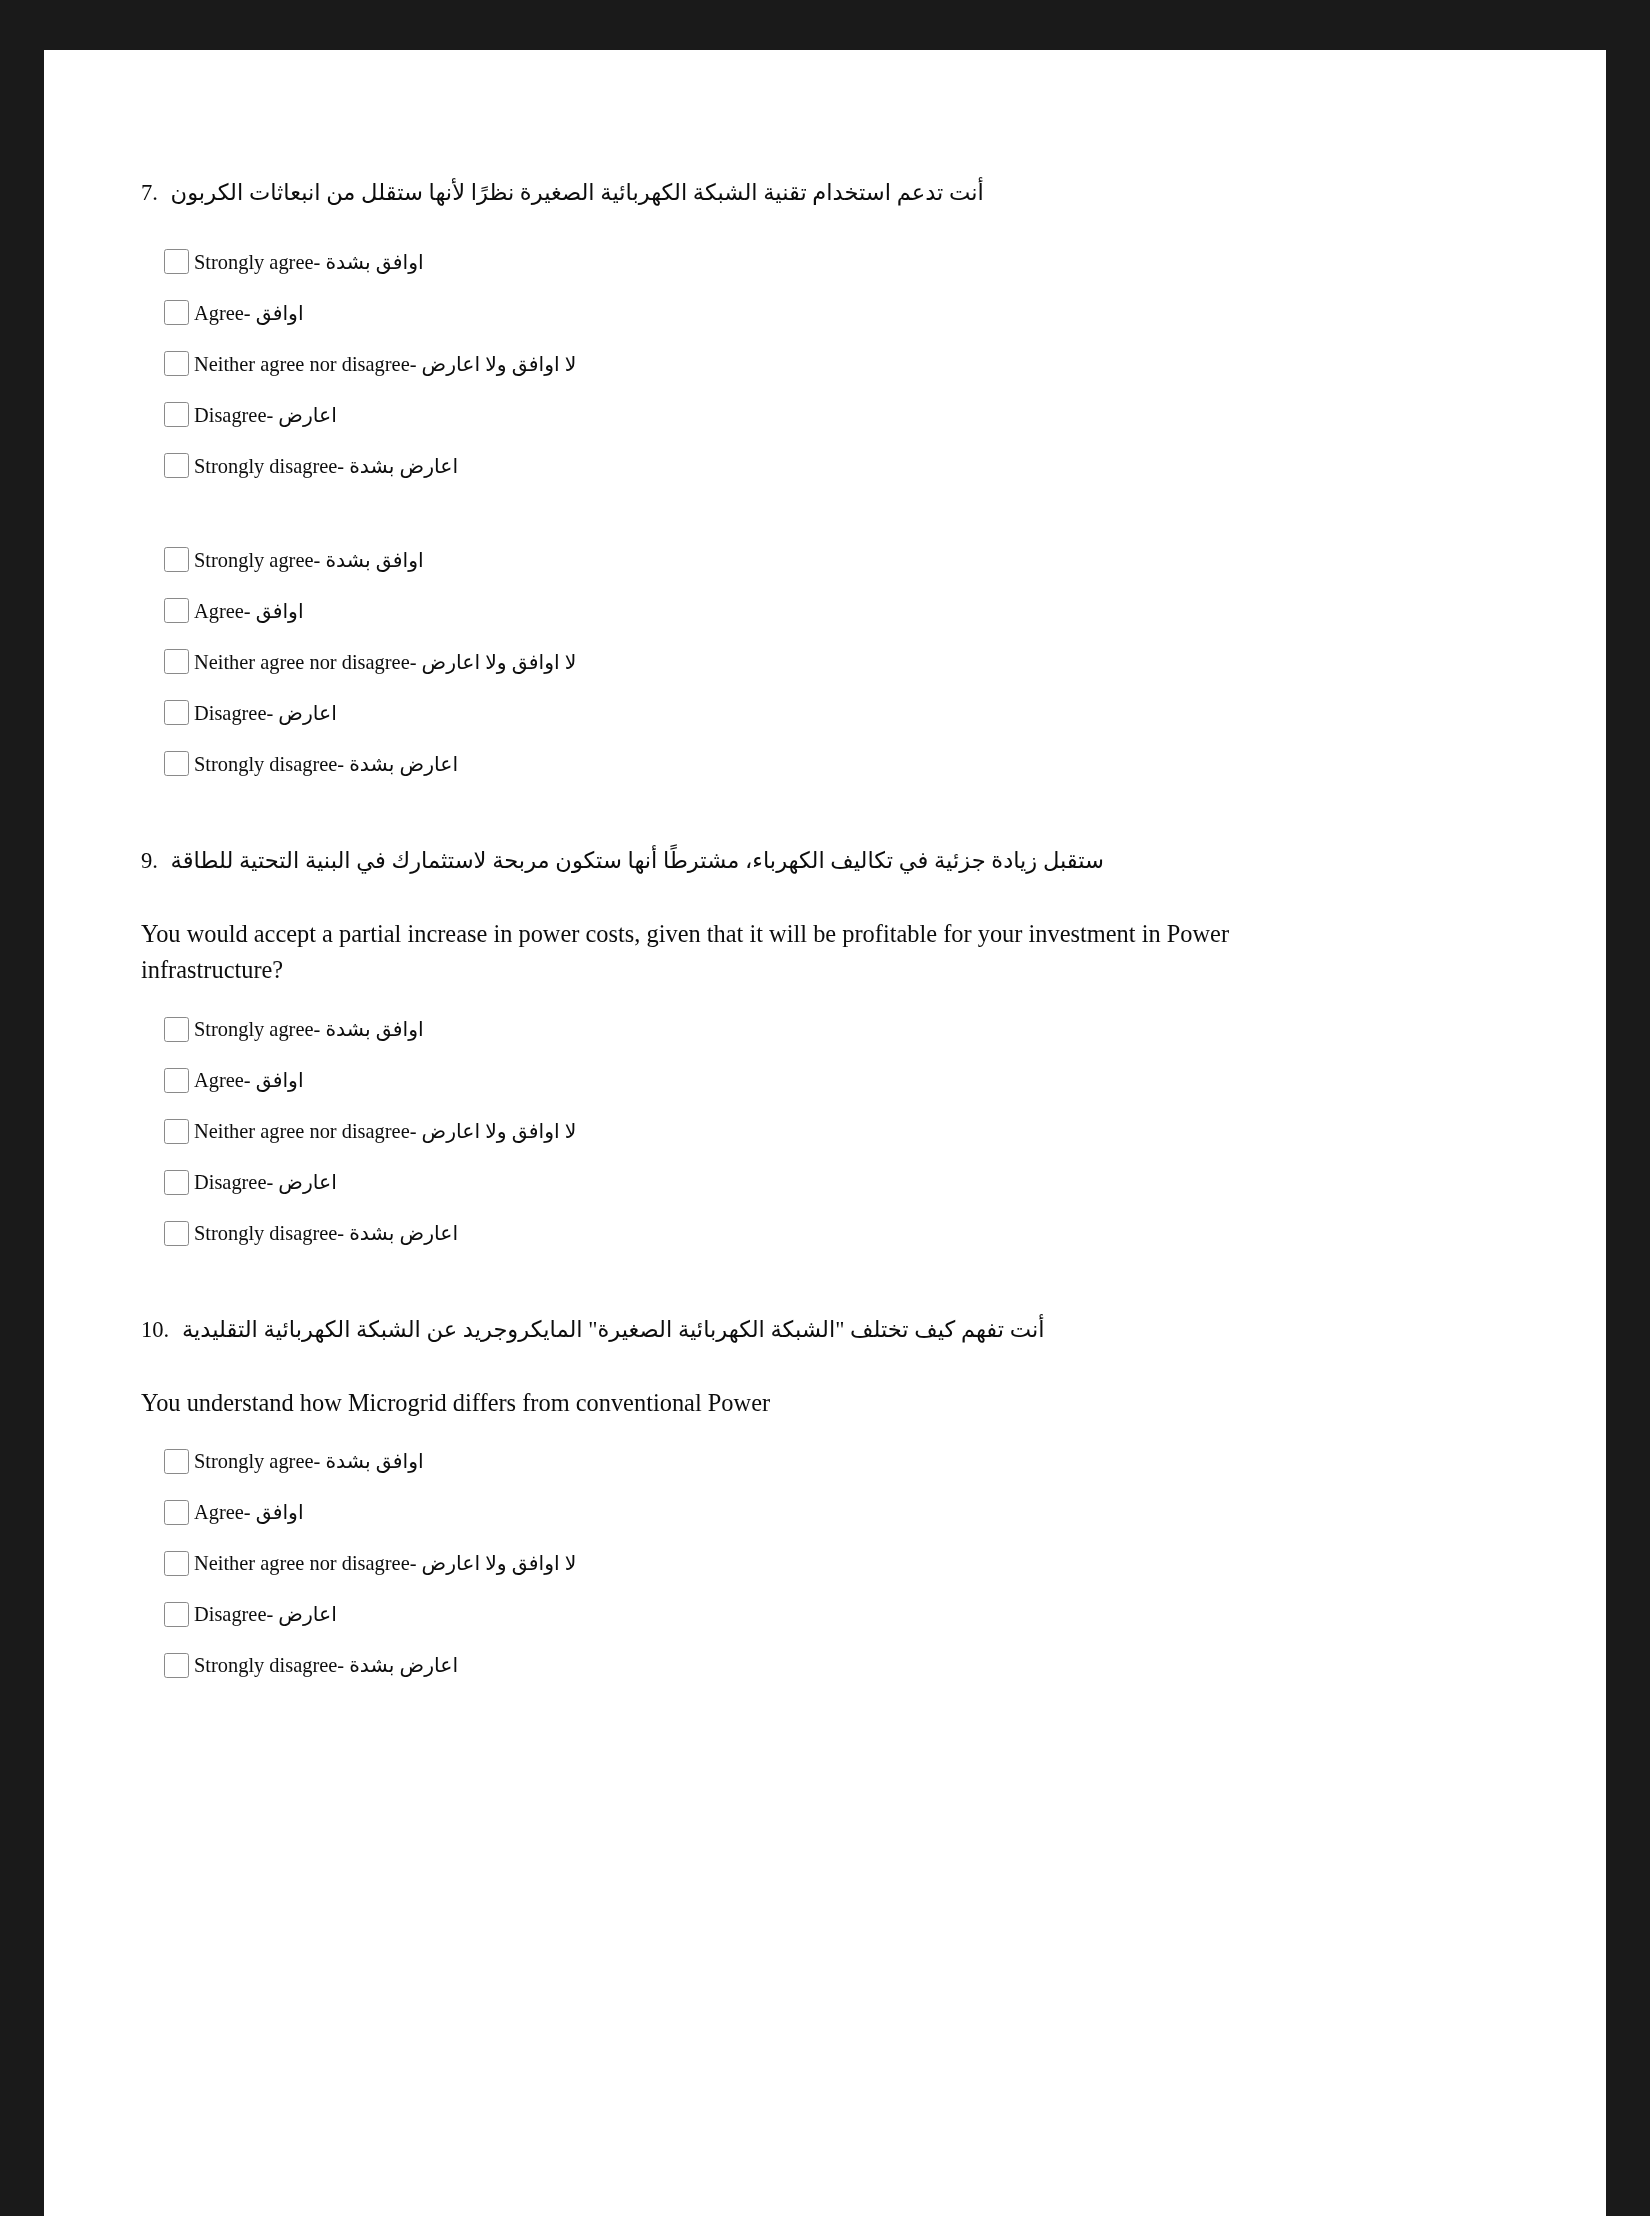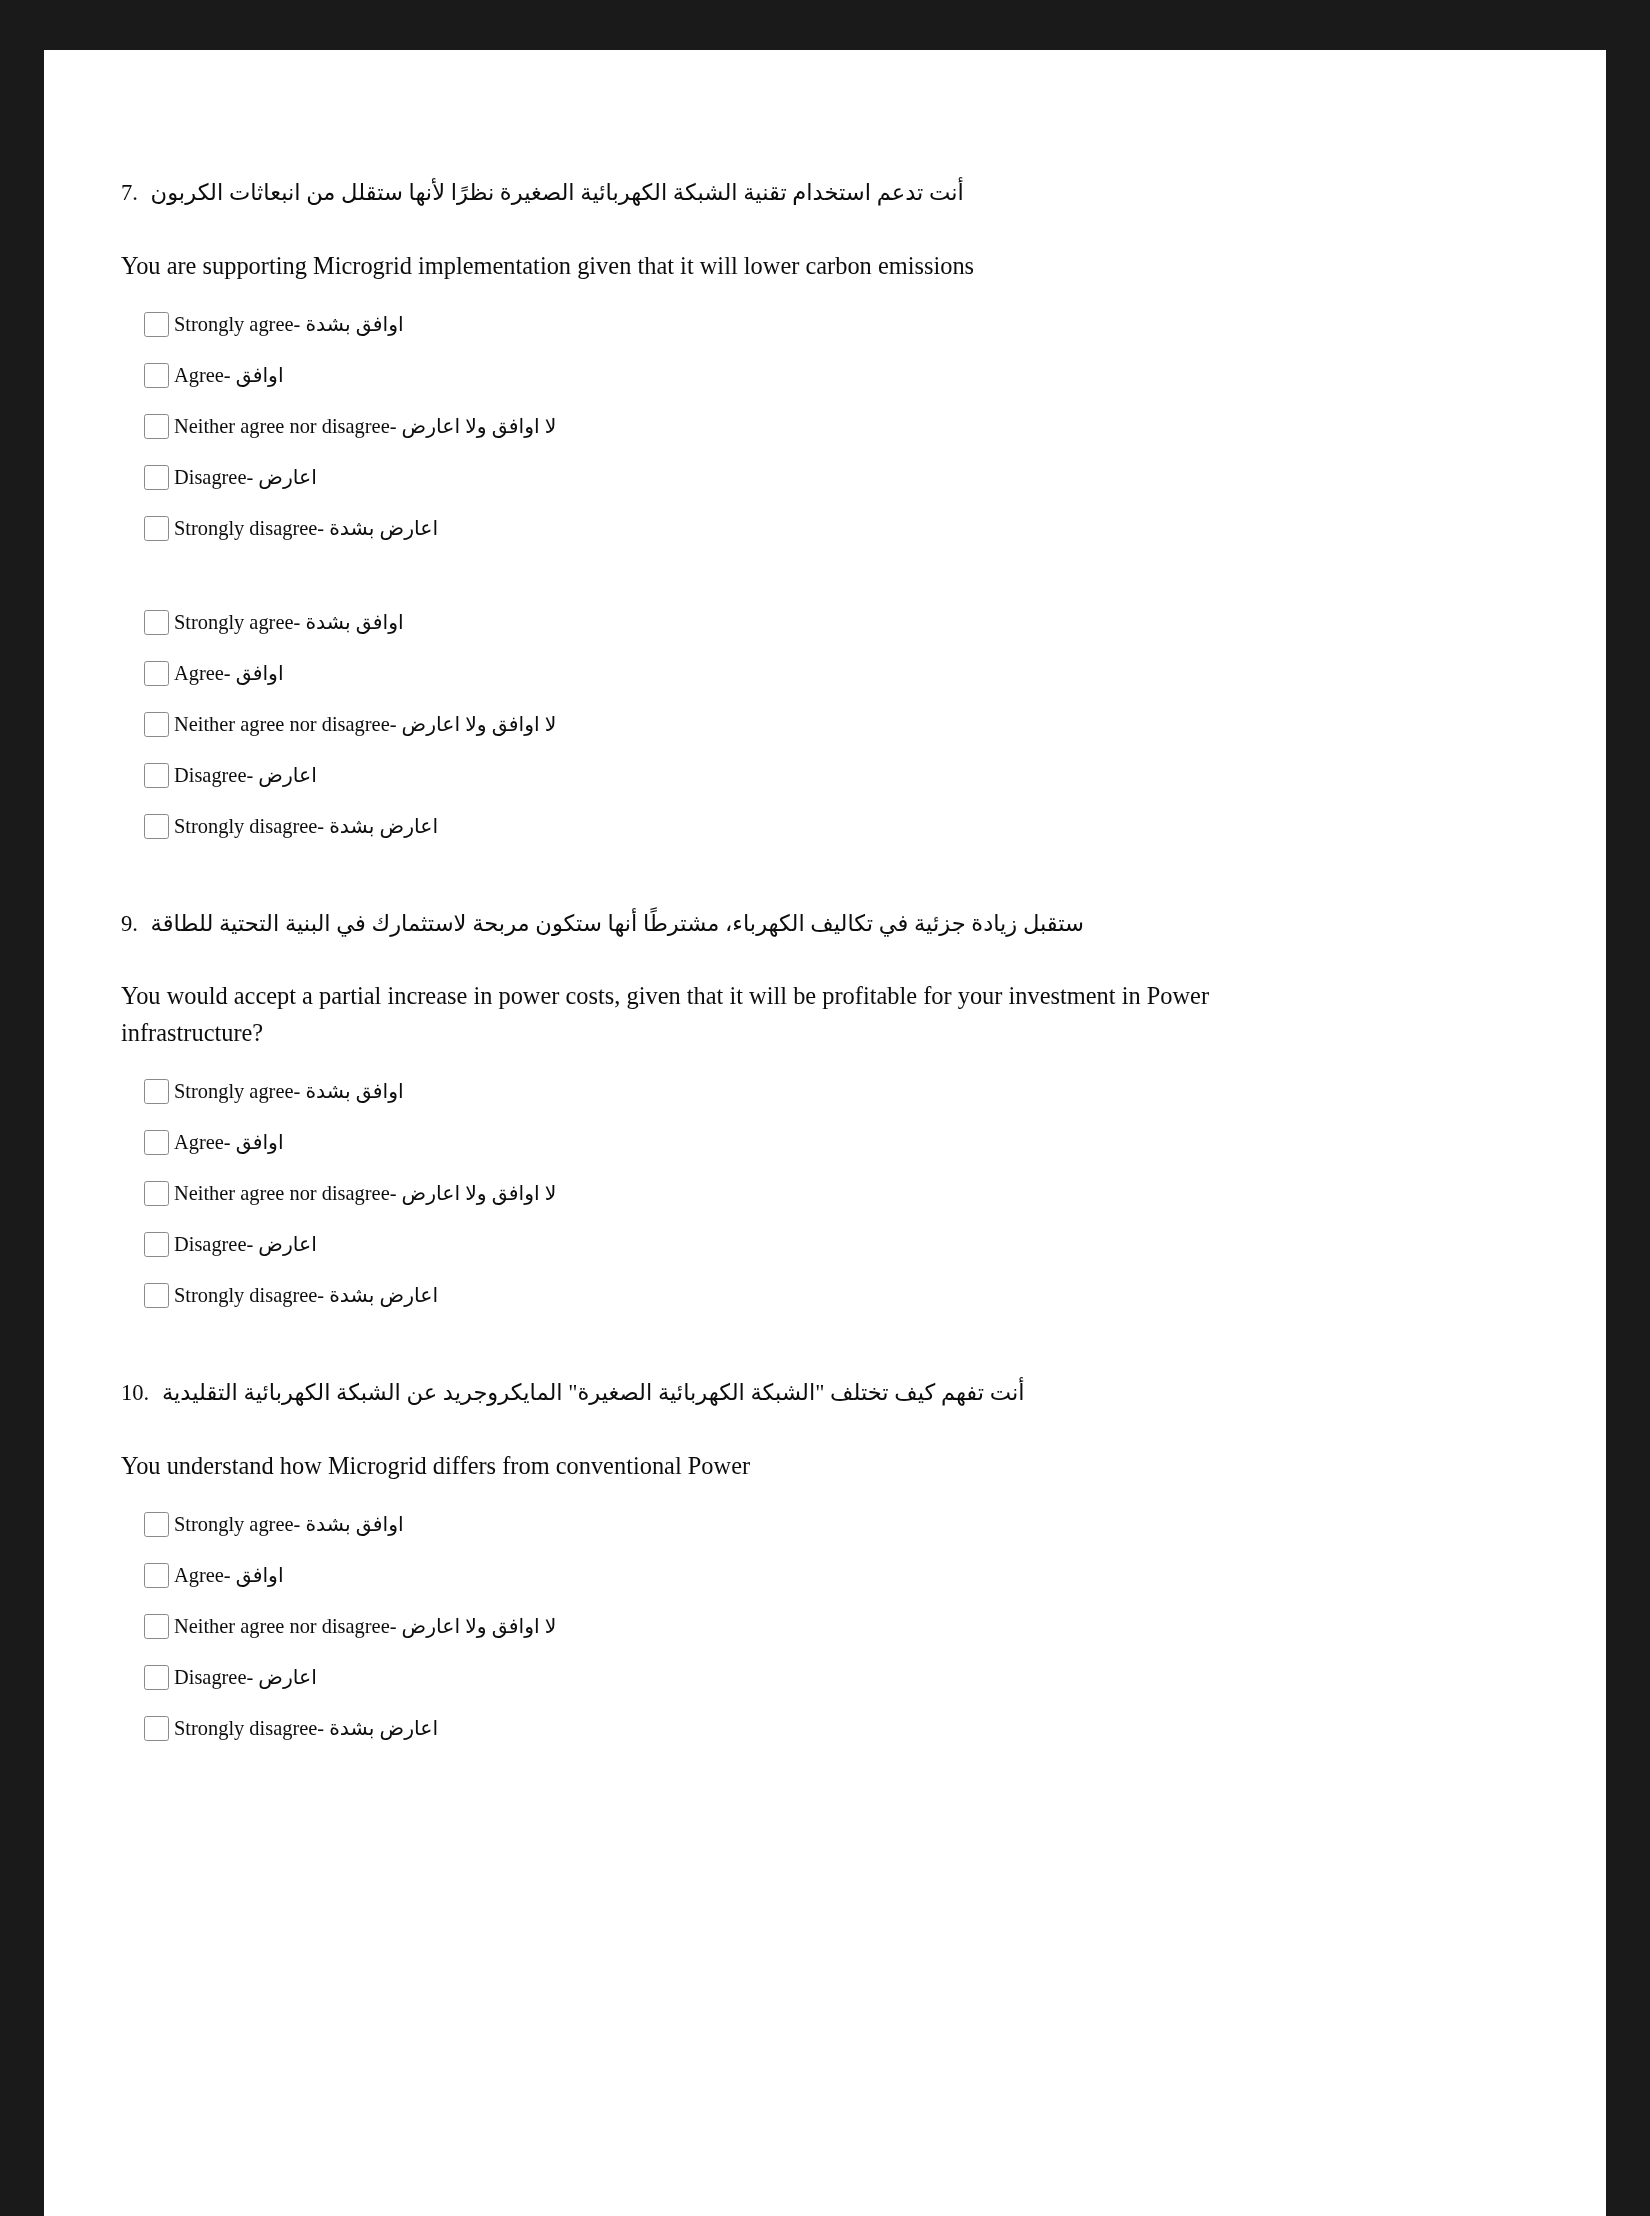--- a/index.html
+++ b/index.html
@@ -13,21 +13,21 @@
   }
   .paper {
     position: absolute;
     left: 44px;
     top: 50px;
     width: 1562px;
     height: 2193px;
     background: #ffffff;
   }
   .content {
-    padding: 126px 168px 0 77px;
+    padding: 126px 168px 0 97px;
   }
   .question { margin-bottom: 66px; }
   .q-title-ar {
     font-size: 22.6px;
     line-height: 1.5;
     text-align: left;
     direction: ltr;
     margin-bottom: 38px;
   }
   .q-num { margin-right: 7px; }
@@ -64,21 +64,20 @@
 <body>
 
 <div class="paper">
   <div class="content">
 
     <section class="question">
       <div class="q-title-ar">
         <span class="q-num">7.</span>
         <span dir="rtl" lang="ar">أنت تدعم استخدام تقنية الشبكة الكهربائية الصغيرة نظرًا لأنها ستقلل من انبعاثات الكربون</span>
       </div>
-      <div class="q-title-en">You are supporting Microgrid implementation given that it will lower carbon emissions</div>
       <div class="options">
         <label class="opt">
           <span class="checkbox"></span>
           <span class="opt-label">Strongly agree- اوافق بشدة</span>
         </label>
         <label class="opt">
           <span class="checkbox"></span>
           <span class="opt-label">Agree- اوافق</span>
         </label>
         <label class="opt">

